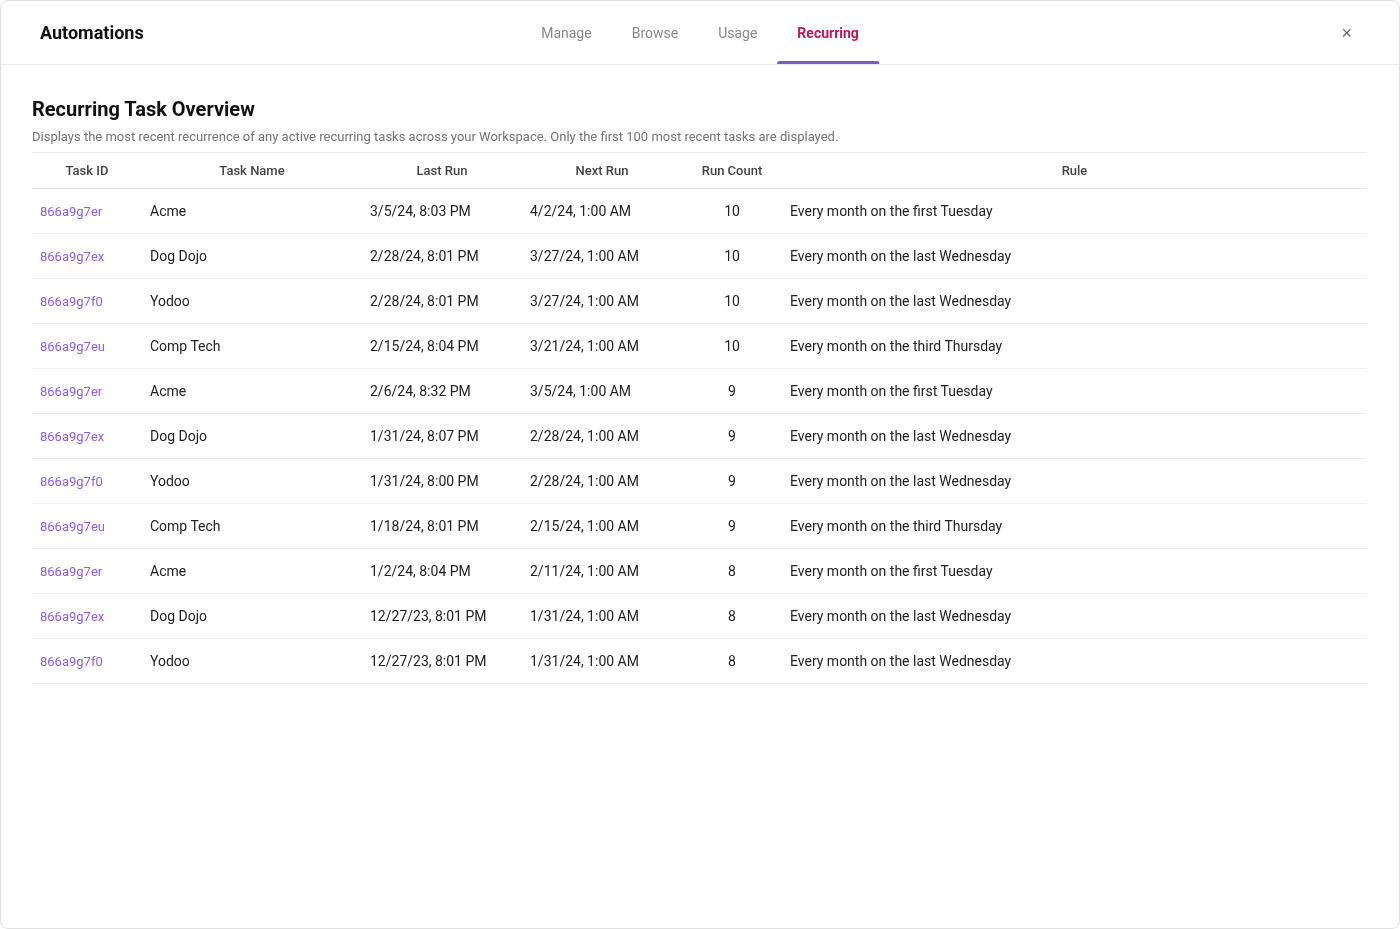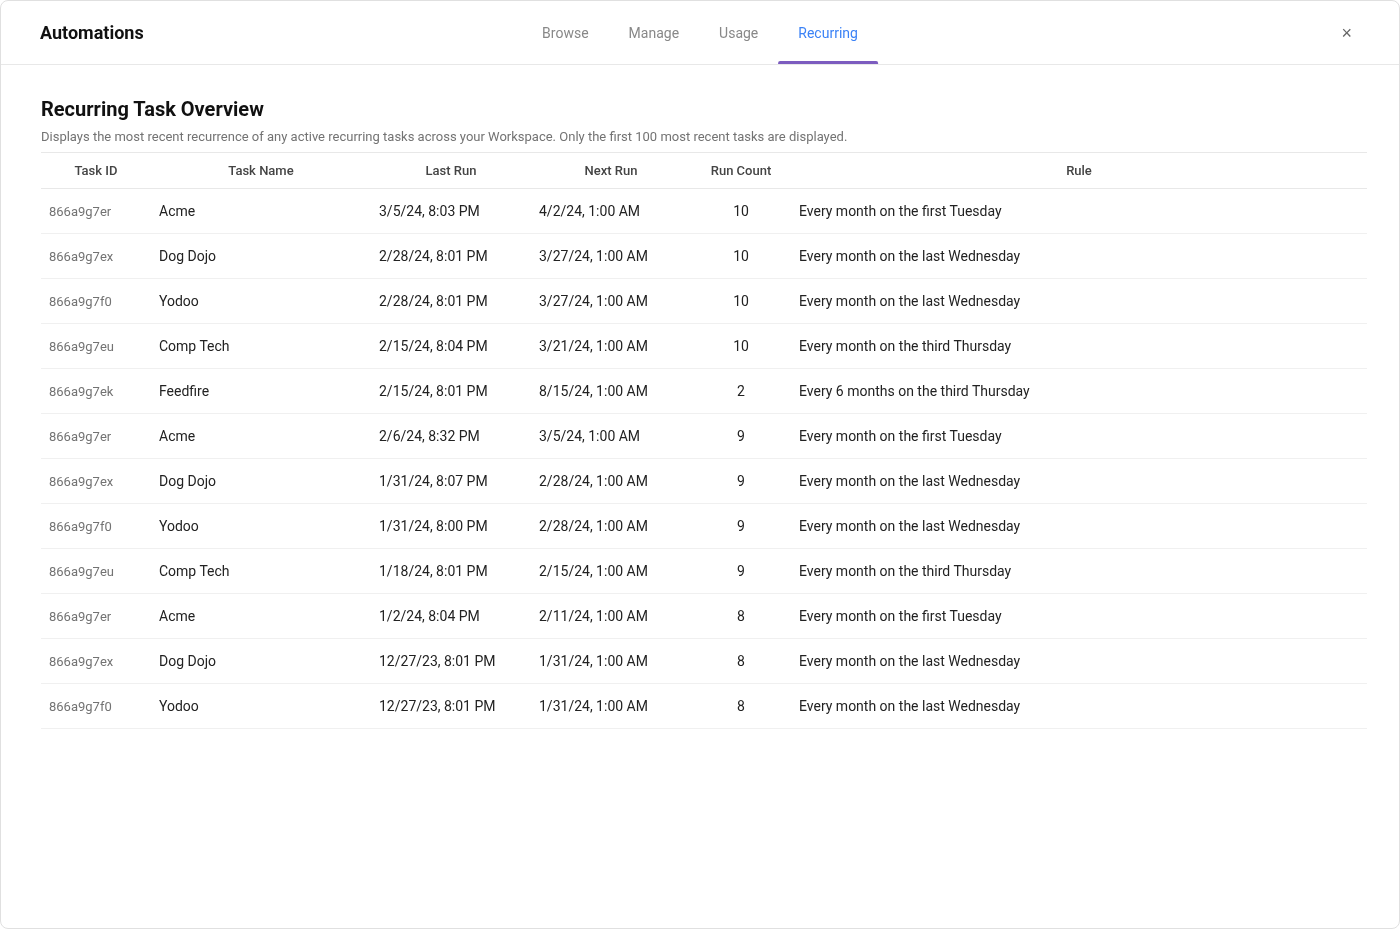--- a/index.html
+++ b/index.html
@@ -49,22 +49,22 @@
       align-items: center;
       cursor: pointer;
       color: #888;
       font-size: 14px;
       font-weight: 400;
       text-decoration: none;
       position: relative;
       white-space: nowrap;
     }
     .nav-tab.active {
-      color: #3b82f6;
-      font-weight: 400;
+      color: #be185d;
+      font-weight: 700;
     }
     .nav-tab.active::after {
       content: '';
       position: absolute;
       bottom: 0;
       left: 0;
       right: 0;
       height: 3px;
       background: #7c5cbf;
       border-radius: 2px 2px 0 0;
@@ -74,21 +74,21 @@
       border: none;
       font-size: 18px;
       color: #666;
       cursor: pointer;
       padding: 4px 8px;
       line-height: 1;
       margin-left: auto;
     }
     
     .main-content {
-      padding: 32px 32px 24px 40px;
+      padding: 32px 32px 24px 31px;
     }
     .section-title {
       font-size: 20px;
       font-weight: 700;
       color: #111;
       margin-bottom: 8px;
     }
     .section-desc {
       font-size: 13px;
       color: #737373;
@@ -117,21 +117,21 @@
     tbody tr {
       border-bottom: 1px solid #f0f0f0;
     }
     tbody td {
       padding: 14px 8px;
       font-size: 14px;
       color: #222;
       vertical-align: middle;
     }
     .task-id-link {
-      color: #737373;
+      color: #8b5cf6;
       text-decoration: none;
       font-size: 13px;
     }
     .col-taskid { width: 110px; }
     .col-taskname { width: 220px; }
     .col-lastrun { width: 160px; }
     .col-nextrun { width: 160px; }
     .col-runcount { width: 100px; text-align: center; }
     .col-rule { }
     thead th.col-runcount { text-align: center; }
@@ -140,22 +140,22 @@
 </head>
 <body>
 
 <div class="window">
 
   <div class="header">
     <span class="header-title">Automations</span>
 
     <nav class="nav-tabs">
 
-    <a href="#" class="nav-tab">Browse</a>
-        <a href="#" class="nav-tab">Manage</a>
+    <a href="#" class="nav-tab">Manage</a>
+        <a href="#" class="nav-tab">Browse</a>
         <a href="#" class="nav-tab">Usage</a>
         <a href="#" class="nav-tab active">Recurring</a>
       </nav>
 
     <button class="close-btn">×</button>
   </div>
 
   <div class="main-content">
     <h1 class="section-title">Recurring Task Overview</h1>
     <p class="section-desc">Displays the most recent recurrence of any active recurring tasks across your Workspace. Only the first 100 most recent tasks are displayed.</p>
@@ -200,28 +200,20 @@
             </tr>
             <tr>
               <td class="col-taskid"><a href="#" class="task-id-link">866a9g7eu</a></td>
               <td class="col-taskname">Comp Tech</td>
               <td class="col-lastrun">2/15/24, 8:04 PM</td>
               <td class="col-nextrun">3/21/24, 1:00 AM</td>
               <td class="col-runcount">10</td>
               <td class="col-rule">Every month on the third Thursday</td>
             </tr>
             <tr>
-              <td class="col-taskid"><a href="#" class="task-id-link">866a9g7ek</a></td>
-              <td class="col-taskname">Feedfire</td>
-              <td class="col-lastrun">2/15/24, 8:01 PM</td>
-              <td class="col-nextrun">8/15/24, 1:00 AM</td>
-              <td class="col-runcount">2</td>
-              <td class="col-rule">Every 6 months on the third Thursday</td>
-            </tr>
-            <tr>
               <td class="col-taskid"><a href="#" class="task-id-link">866a9g7er</a></td>
               <td class="col-taskname">Acme</td>
               <td class="col-lastrun">2/6/24, 8:32 PM</td>
               <td class="col-nextrun">3/5/24, 1:00 AM</td>
               <td class="col-runcount">9</td>
               <td class="col-rule">Every month on the first Tuesday</td>
             </tr>
             <tr>
               <td class="col-taskid"><a href="#" class="task-id-link">866a9g7ex</a></td>
               <td class="col-taskname">Dog Dojo</td>

